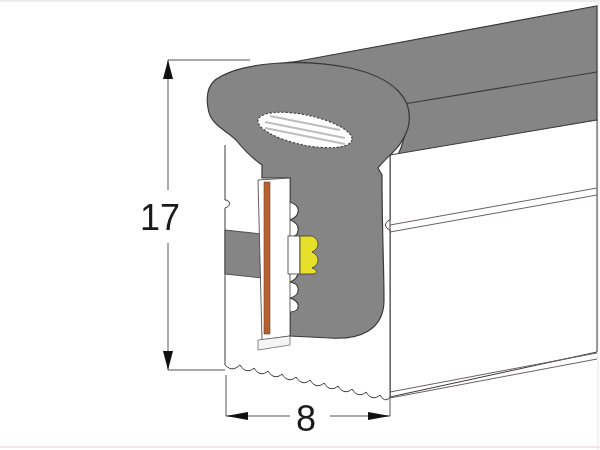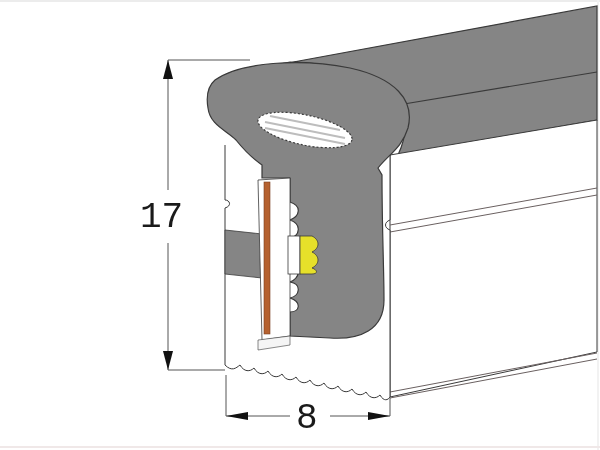--- a/index.html
+++ b/index.html
@@ -1,21 +1,21 @@
 <!DOCTYPE html>
 <html><head>
   <meta charset="utf-8">
   <style>
     html, body { margin: 0; padding: 0; background: #ffffff; }
     body { width: 600px; height: 450px; overflow: hidden; position: relative; font-family: "Liberation Sans", sans-serif; }
     .frame { position: absolute; left: 0; top: 0; width: 600px; height: 450px; }
     .frame svg { display: block; }
     .dim-label {
       position: absolute;
-      font-family: Liberation Mono, monospace;
+      font-family: Liberation Sans, sans-serif;
       font-size: 36px;
       line-height: 1;
       color: #1a1a1a;
       font-weight: 400;
       background: #ffffff;
       padding: 0 2px;
     }
     #dim-height-label { left: 138px; top: 200px; }
     #dim-width-label { left: 294px; top: 401px; }
     .top-rule { position: absolute; left: 0; top: 0; width: 600px; height: 2px; background: #ececec; }

